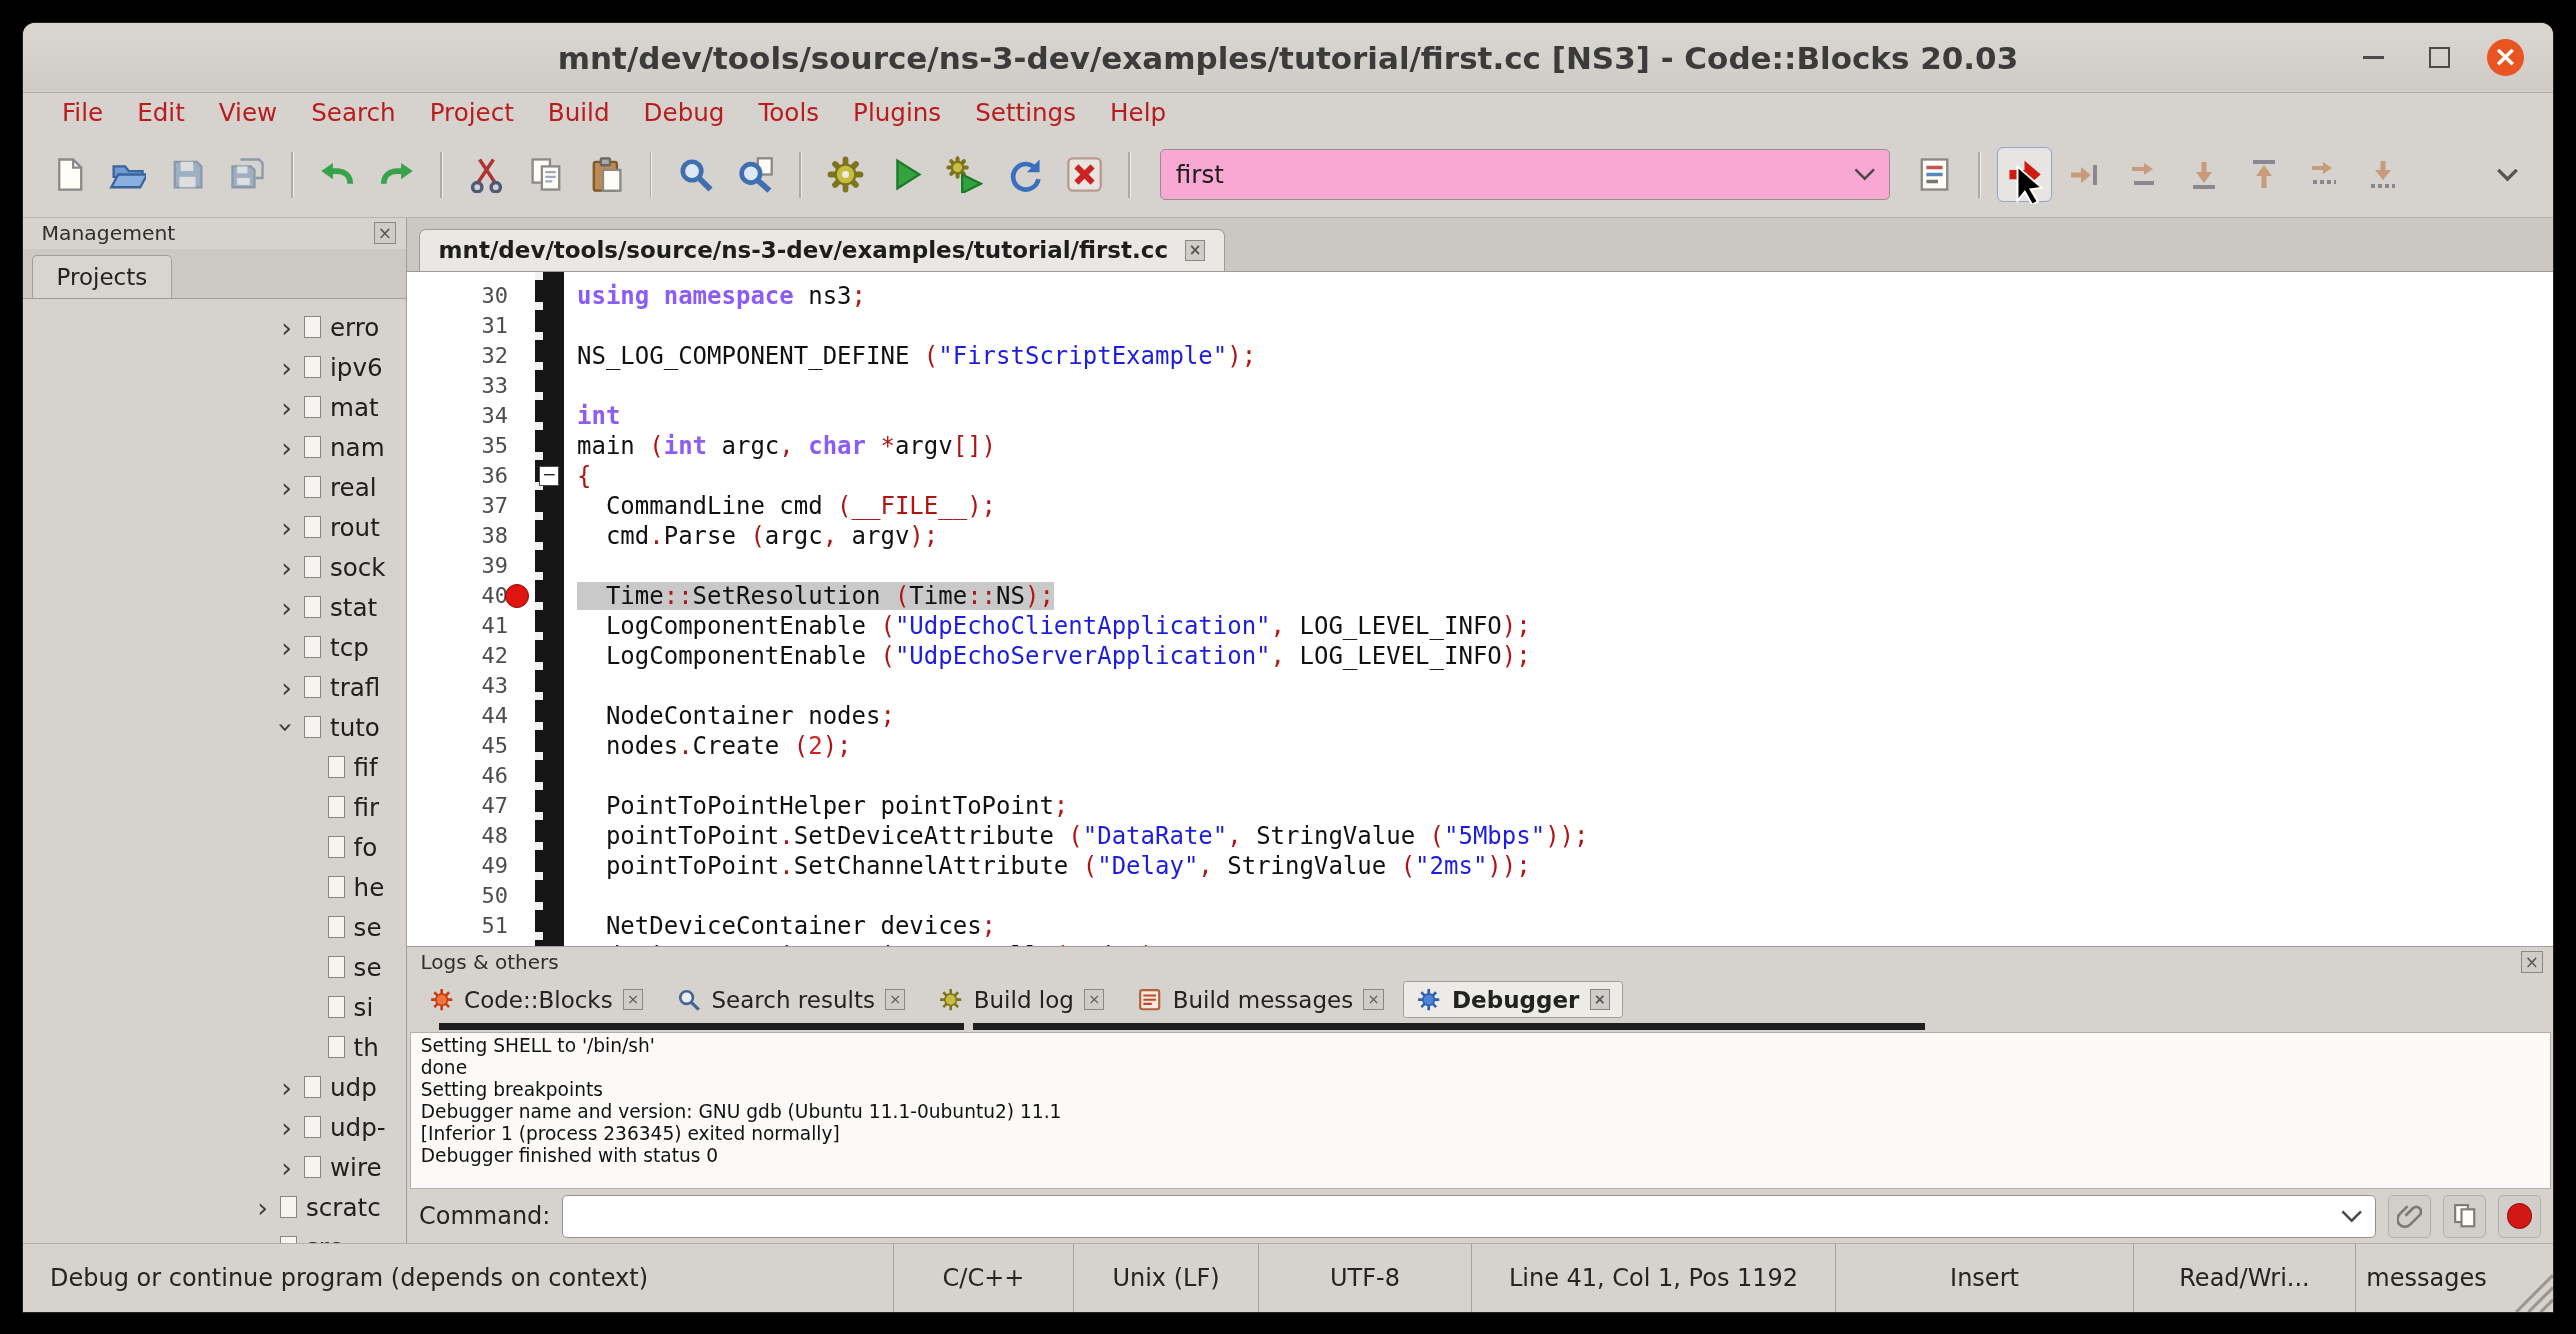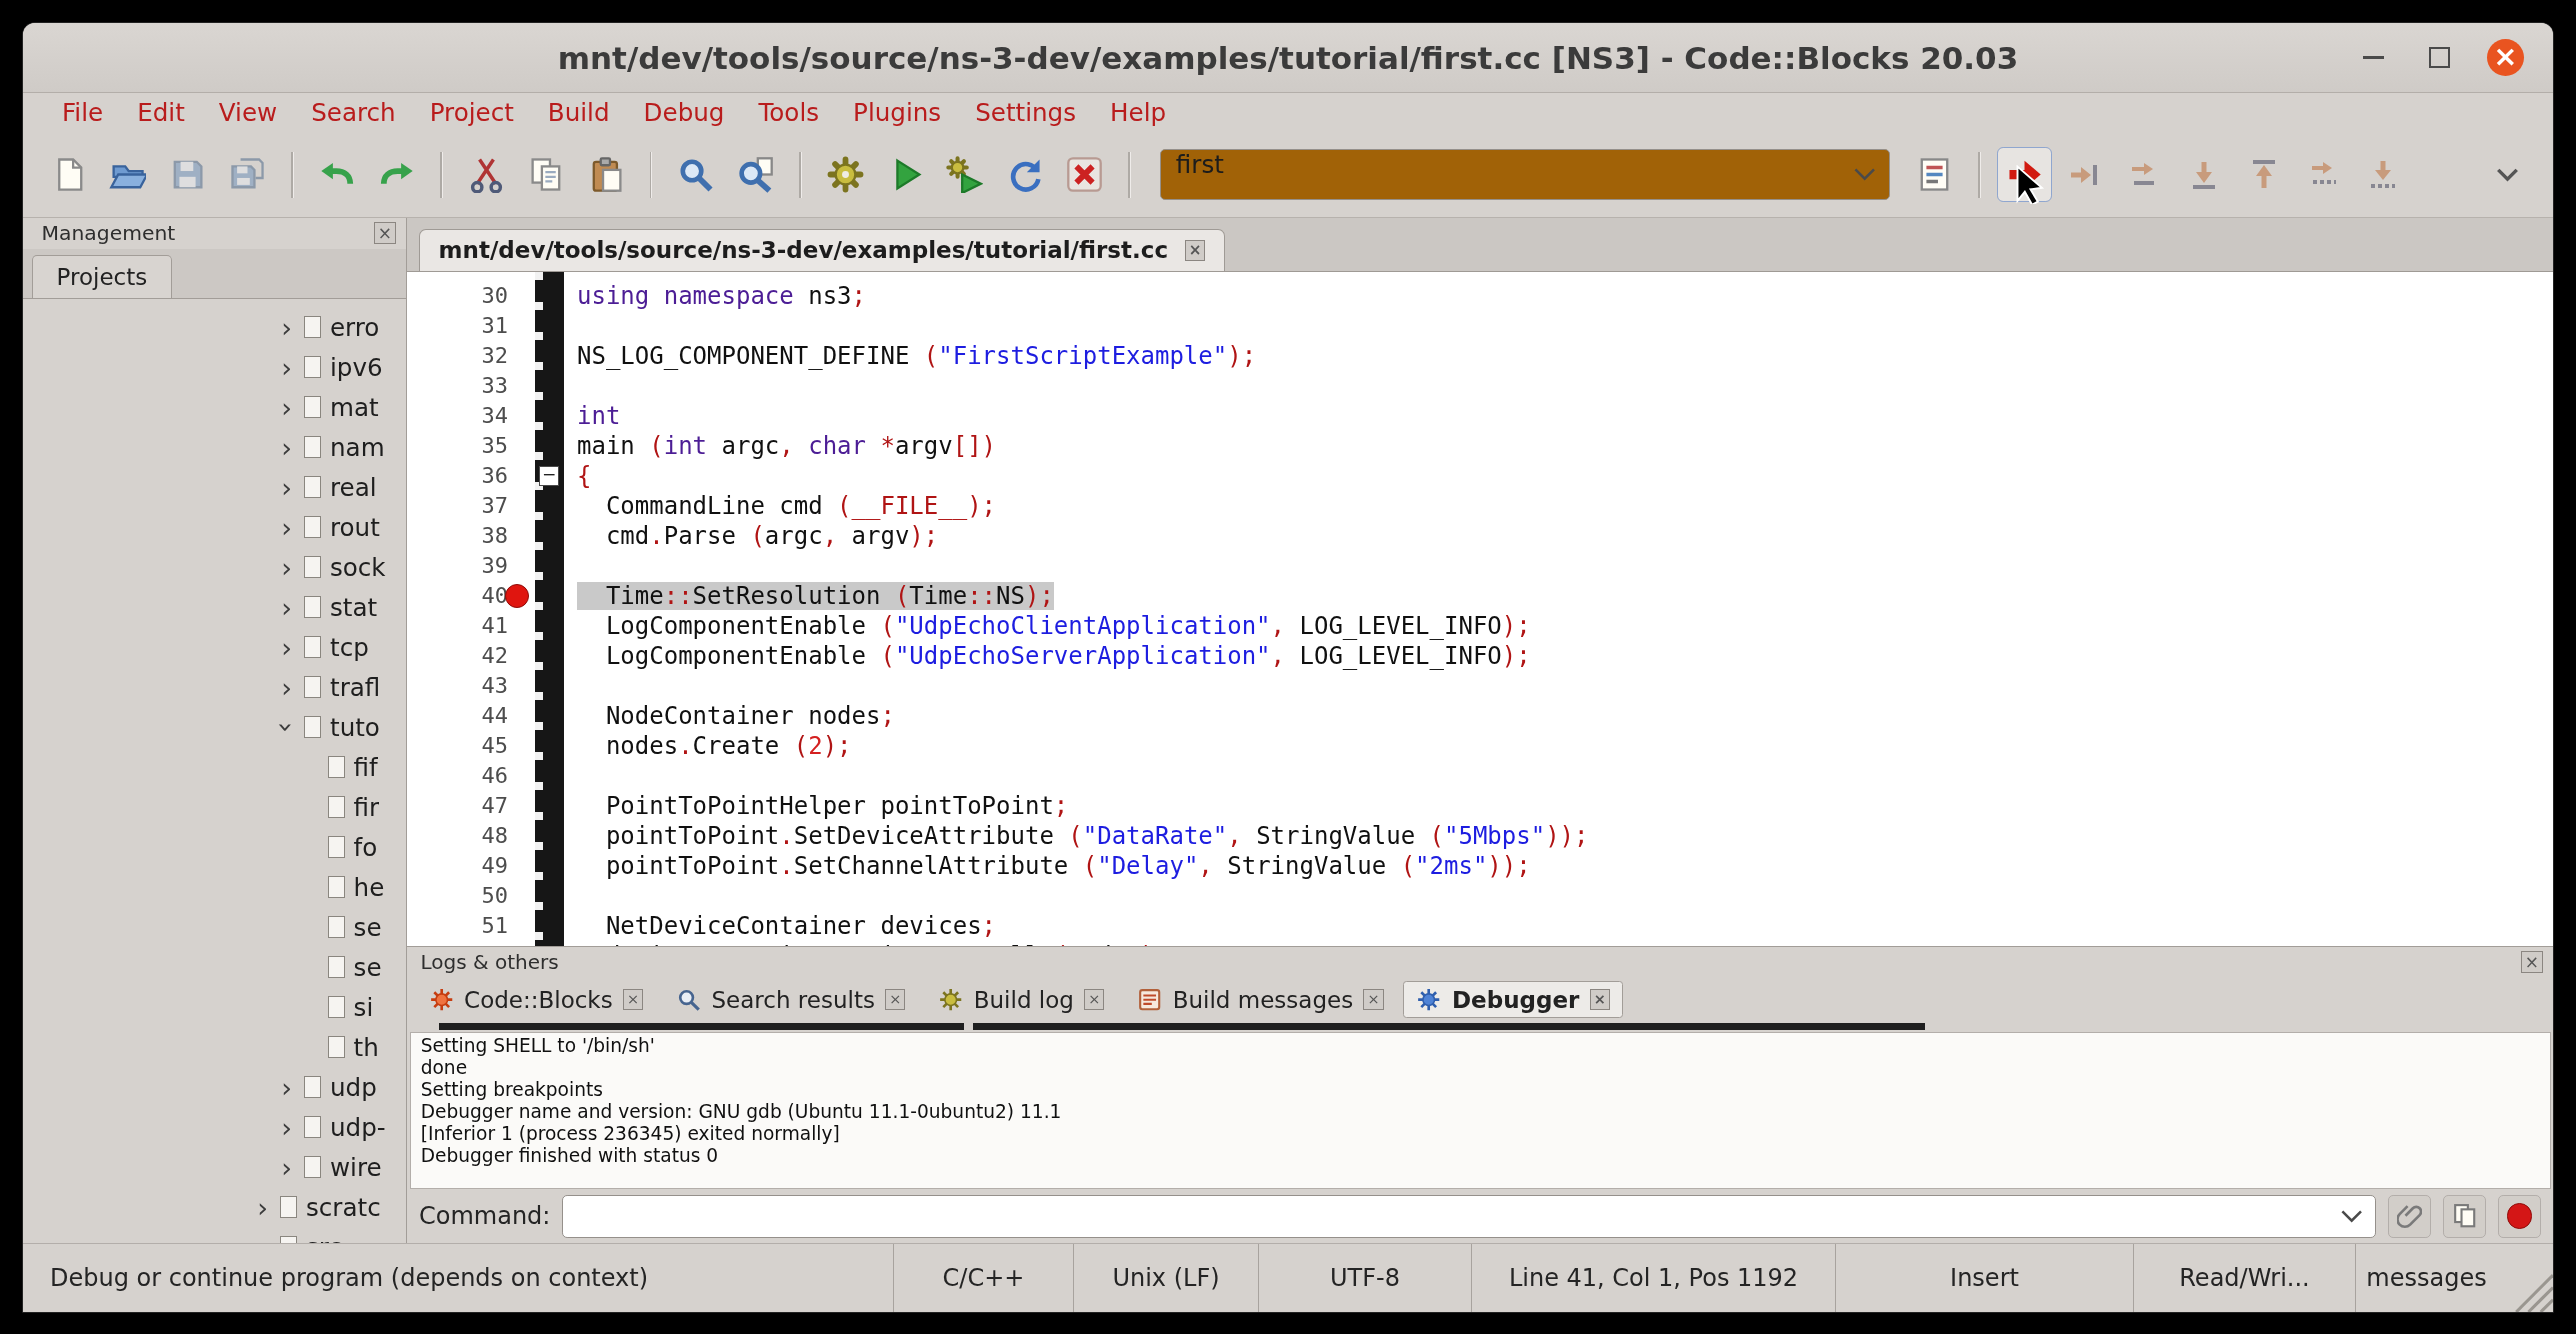--- a/index.html
+++ b/index.html
@@ -21,21 +21,21 @@
   .menu-item{padding:2.5px 17px;font-size:24.6px;color:#b91c1c;}
 
   
   .toolbar{height:85px;flex:none;display:flex;align-items:center;padding:0 18.6px;border-bottom:0.8px solid #b7b2ad;gap:6.8px;}
   .tbtn{width:53px;height:53px;border-radius:5.1px;display:flex;align-items:center;justify-content:center;flex:none;}
   .tbtn svg{width:37px;height:37px;display:block;}
   .tbtn.small svg{width:32px;height:32px;opacity:.62;}
   .tbtn.dim svg{opacity:.45;}
   .tbtn.hover{background:#e7e4e1;outline:1.7px solid #8fa6cf;}
   .tsep{width:1.7px;height:46px;background:#aeaaa5;border-right:1.7px solid #efecea;margin:0 10.2px;flex:none;}
-  .search-combo{width:728px;height:49px;background:#a16207;border:0.8px solid #95908b;border-radius:5.1px;display:flex;align-items:flex-start;margin:0 12px;flex:none;}
+  .search-combo{width:728px;height:49px;background:#f9a8d4;border:0.8px solid #95908b;border-radius:5.1px;display:flex;align-items:center;margin:0 12px;flex:none;}
   .search-combo input{flex:1;border:none;outline:none;font-size:24.6px;padding:0 15.2px;background:transparent;font-family:"DejaVu Sans",sans-serif;color:#1c1c1c;min-width:0;}
   .combo-chev{width:47px;height:100%;display:flex;align-items:center;justify-content:center;flex:none;}
   .combo-chev svg{width:25.4px;height:17px;}
   .overflow-btn{margin-left:auto;}
 
   
   .main{flex:1;display:flex;min-height:0;}
   .management{width:383px;flex:none;border-right:0.8px solid #a29d98;display:flex;flex-direction:column;min-height:0;background:#d6d2ce;}
   .mgmt-header{height:30.5px;flex:none;display:flex;align-items:center;padding:0 10.2px 0 18.6px;font-size:20.3px;color:#2e2e2e;}
   .xbox{width:22px;height:22px;border:0.8px solid #8b8681;display:flex;align-items:center;justify-content:center;font-size:17px;color:#555;background:#d0ccc8;flex:none;box-sizing:border-box;}
@@ -57,21 +57,21 @@
   .editor-tab{display:flex;align-items:center;gap:17px;padding:7.6px 18.6px;background:#eae7e4;border:0.8px solid #9f9a95;border-bottom:none;border-radius:6.8px 6.8px 0 0;font-size:23px;font-weight:bold;color:#1d1d1d;}
   .tab-close{width:20.3px;height:20.3px;font-size:15.2px;}
   .editor{flex:1;background:#ffffff;position:relative;overflow:hidden;font-family:"DejaVu Sans Mono",monospace;}
   .bp-strip{position:absolute;left:128px;top:0;bottom:0;width:29px;background:#161616;}
   .bp-strip::before{content:"";position:absolute;left:0;top:0;bottom:0;width:7.6px;background:repeating-linear-gradient(to bottom,#f2f2f2 0 7.6px,#161616 7.6px 30px);}
   .code-rows{position:absolute;left:0;right:0;top:8.5px;bottom:0;}
   .code-row{height:30px;position:relative;display:flex;font-size:24px;line-height:30px;}
   .lnum{width:127px;flex:none;text-align:right;padding-right:26px;box-sizing:border-box;color:#4d4d4d;font-size:22px;}
   .lcode{margin-left:43px;white-space:pre;}
   .active-line-bg{background:#c9c9c9;}
-  .tk-kw{color:#4c1d95;font-weight:normal;}
+  .tk-kw{color:#8b5cf6;font-weight:bold;}
   .tk-str{color:#1d1de0;}
   .tk-op{color:#b01414;}
   .tk-num{color:#d42020;}
   .tk-pl{color:#101010;}
   .breakpoint{position:absolute;left:98px;top:3.4px;width:24px;height:24px;border-radius:50%;background:#e0150f;border:1.7px solid #8e0b08;box-sizing:border-box;}
   .foldbox{position:absolute;left:132px;top:5.1px;width:20.3px;height:20.3px;background:#fff;border:1.7px solid #4a4a4a;box-sizing:border-box;text-align:center;font-family:"DejaVu Sans",sans-serif;font-size:17px;line-height:15.2px;color:#222;}
   .foldbox::before{content:"−";}
 
   
   .logs{height:296px;flex:none;border-top:0.8px solid #a29d98;display:flex;flex-direction:column;background:#d6d2ce;}

